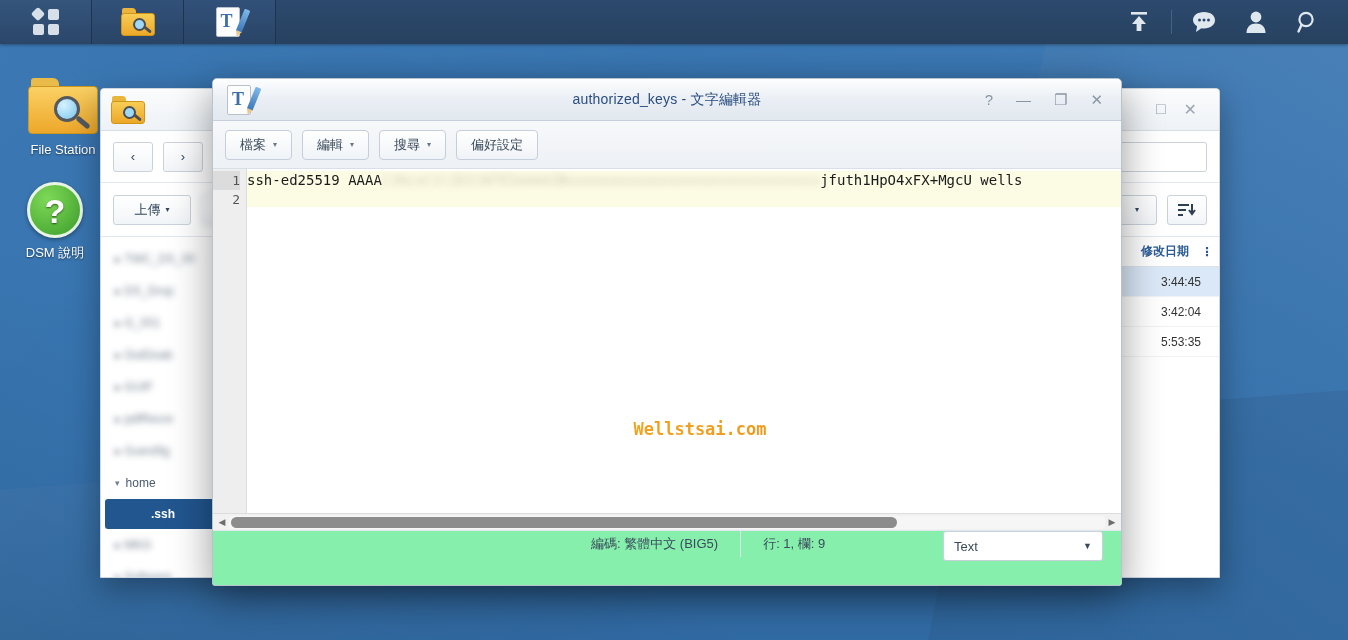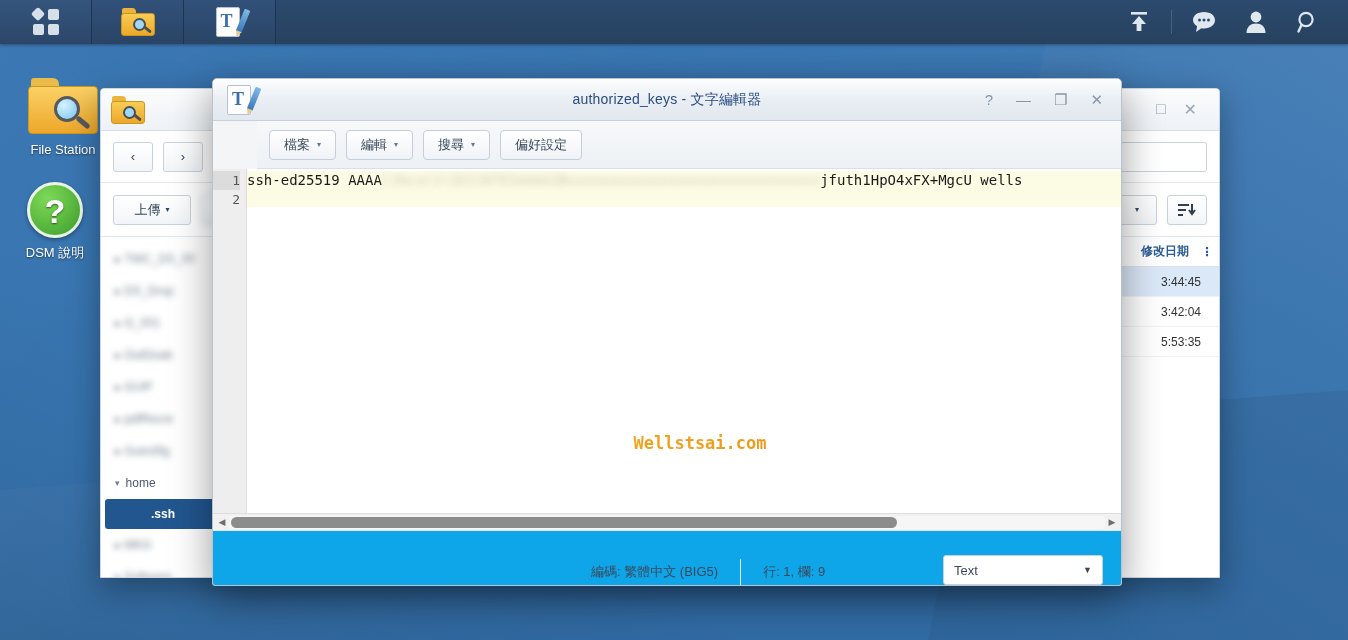--- a/index.html
+++ b/index.html
@@ -230,21 +230,20 @@
     margin-left: auto; display: flex; align-items: center; gap: 23px;
     padding-right: 18px; color: #8a96a4; font-size: 15px;
   }
   #ed-winbtns span { cursor: default; line-height: 1; }
 
   #ed-toolbar {
     height: 48px; display: flex; align-items: center; gap: 10px;
     padding: 7px 12px;
     background: linear-gradient(180deg,#f6f8fa,#eef1f5);
     border-bottom: 1px solid #d9dfe6;
-    margin-left: 44px;
   }
   .edbtn {
     height: 30px; padding: 0 14px;
     background: linear-gradient(180deg,#ffffff,#f0f3f7);
     border: 1px solid #c5cedb; border-radius: 4px;
     font-size: 13px; color: #3a4a5c;
     display: flex; align-items: center; gap: 7px;
     box-shadow: 0 1px 0 rgba(255,255,255,.9) inset;
   }
   .edbtn .dn { font-size: 8px; color: #6a7888; }
@@ -266,42 +265,42 @@
   #code .key-start { color:#1a1a1a; }
   #code .key-mid {
     color: transparent;
     background: linear-gradient(90deg,#d8d2c0,#cfc9b6,#d6d0bd);
     -webkit-background-clip: text; background-clip: text;
     filter: blur(3.2px);
   }
   #code .key-end { color:#1a1a1a; }
 
   #watermark {
-    position: absolute; left: 0; right: 0; top: 264px; text-align: center;
+    position: absolute; left: 0; right: 0; top: 250px; text-align: center;
     font-size: 17px; font-weight: bold;
     background: linear-gradient(90deg,#e8801b 0%, #f0a31e 45%, #e8801b 100%);
     -webkit-background-clip: text; background-clip: text; color: transparent;
     pointer-events: none;
     padding-left: 32px;
   }
 
   #hscroll {
     height: 17px; background: #f1f1f1; border-top: 1px solid #dddddd;
     display: flex; align-items: center; padding: 0 2px;
   }
   .sc-arrow { width: 14px; text-align: center; font-size: 9px; color: #6d6d6d; }
   .sc-track { flex: 1; height: 13px; background: #f6f6f6; border-radius: 2px; position: relative; }
   .sc-thumb {
     position: absolute; left: 2px; top: 1px; height: 11px; width: 76%;
     background: #8c8c8c; border-radius: 6px;
   }
 
   #ed-status {
-    height: 55px; background: #0ea5e9; border-top: 1px solid #e2e7ed;
-    display: flex; align-items: flex-end; font-size: 13px; color: #3a4a5c;
+    height: 55px; background: #86efac; border-top: 1px solid #e2e7ed;
+    display: flex; align-items: flex-start; font-size: 13px; color: #3a4a5c;
   }
   #ed-status .seg { padding: 0 22px; border-left: 1px solid #e0e5ea; height: 26px; display:flex; align-items:center;}
   #ed-status .seg.first { border-left: none; margin-left: 356px; }
   #ed-select {
     margin-left: auto; margin-right: 18px;
     width: 160px; height: 30px; border: 1px solid #c7d0db; border-radius: 3px;
     background: #fff; display: flex; align-items: center; padding: 0 10px; font-size: 13px;
   }
   #ed-select .arrow { margin-left: auto; font-size: 9px; color: #3a4a5c; }
 </style>

